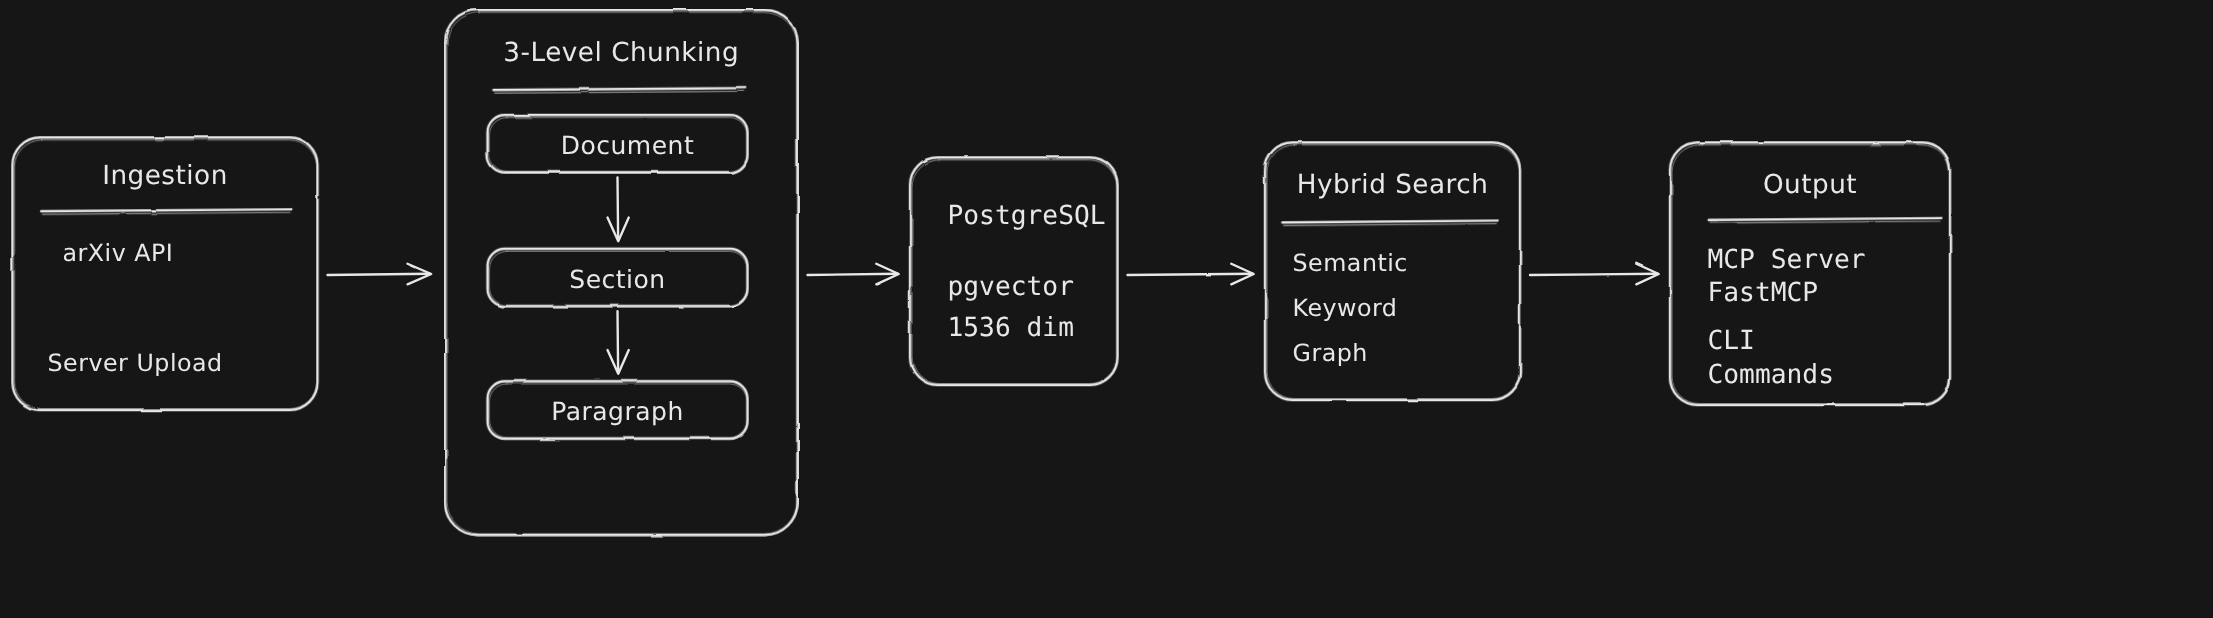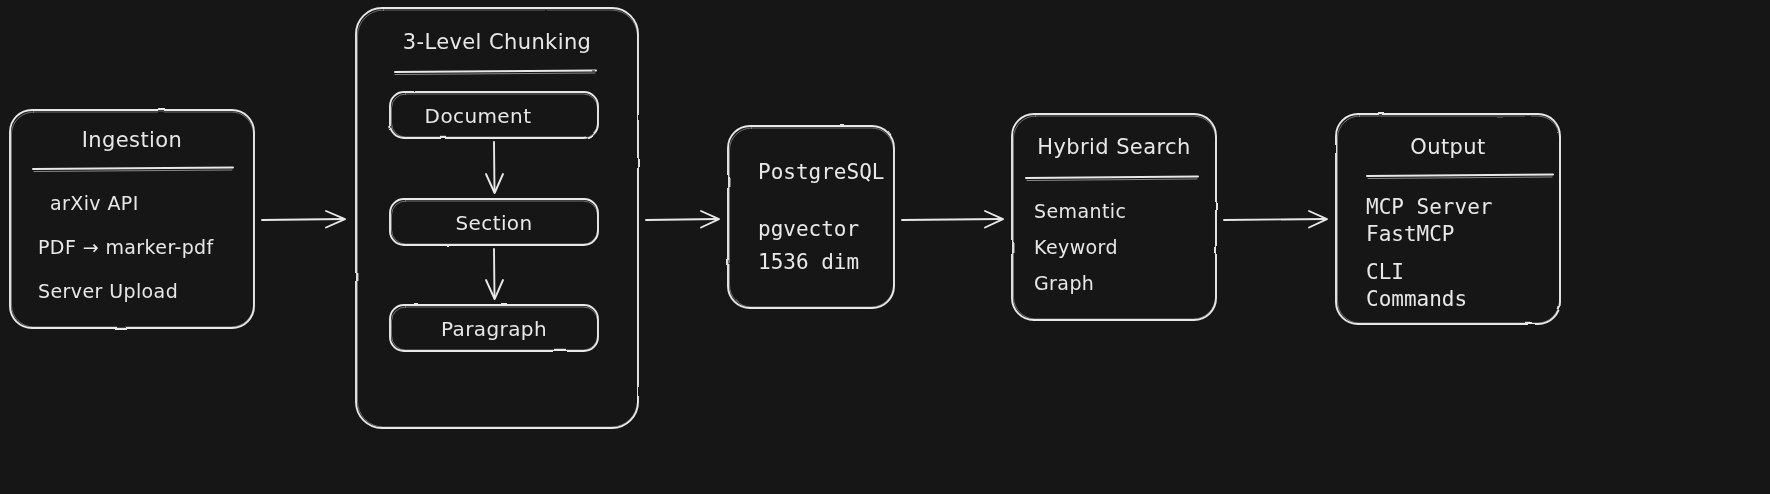--- a/index.html
+++ b/index.html
@@ -127,29 +127,28 @@
       <g>
         <path d="M494 249 L494.5 298"></path>
         <path d="M486 280 L494.6 299 L503 280"></path>
       </g>
     </g>
   </svg>
 
   <div class="node" style="left:10px;top:110px;width:244px;height:220px;">
     <div class="lbl title" style="top:18px;">Ingestion</div>
     <div class="lbl item" style="left:40px;top:82px;">arXiv API</div>
-    <div class="lbl item" style="left:28px;top:126px;">PDF → marker-pdf</div>
     <div class="lbl item" style="left:28px;top:170px;">Server Upload</div>
   </div>
 
   <div class="node" style="left:356px;top:8px;width:282px;height:312px;text-decoration:underline;">
     <div class="lbl title" style="top:22px;">3-Level Chunking</div>
   </div>
 
-  <div class="node" style="left:374px;top:92px;width:208px;height:42px;">
+  <div class="node" style="left:398px;top:92px;width:208px;height:42px;">
     <div class="lbl boxlabel" style="top:12px;">Document</div>
   </div>
   <div class="node" style="left:390px;top:199px;width:208px;height:46px;">
     <div class="lbl boxlabel" style="top:12px;">Section</div>
   </div>
   <div class="node" style="left:390px;top:305px;width:208px;height:46px;">
     <div class="lbl boxlabel" style="top:12px;">Paragraph</div>
   </div>
 
   <div class="node" style="left:728px;top:126px;width:166px;height:182px;">

